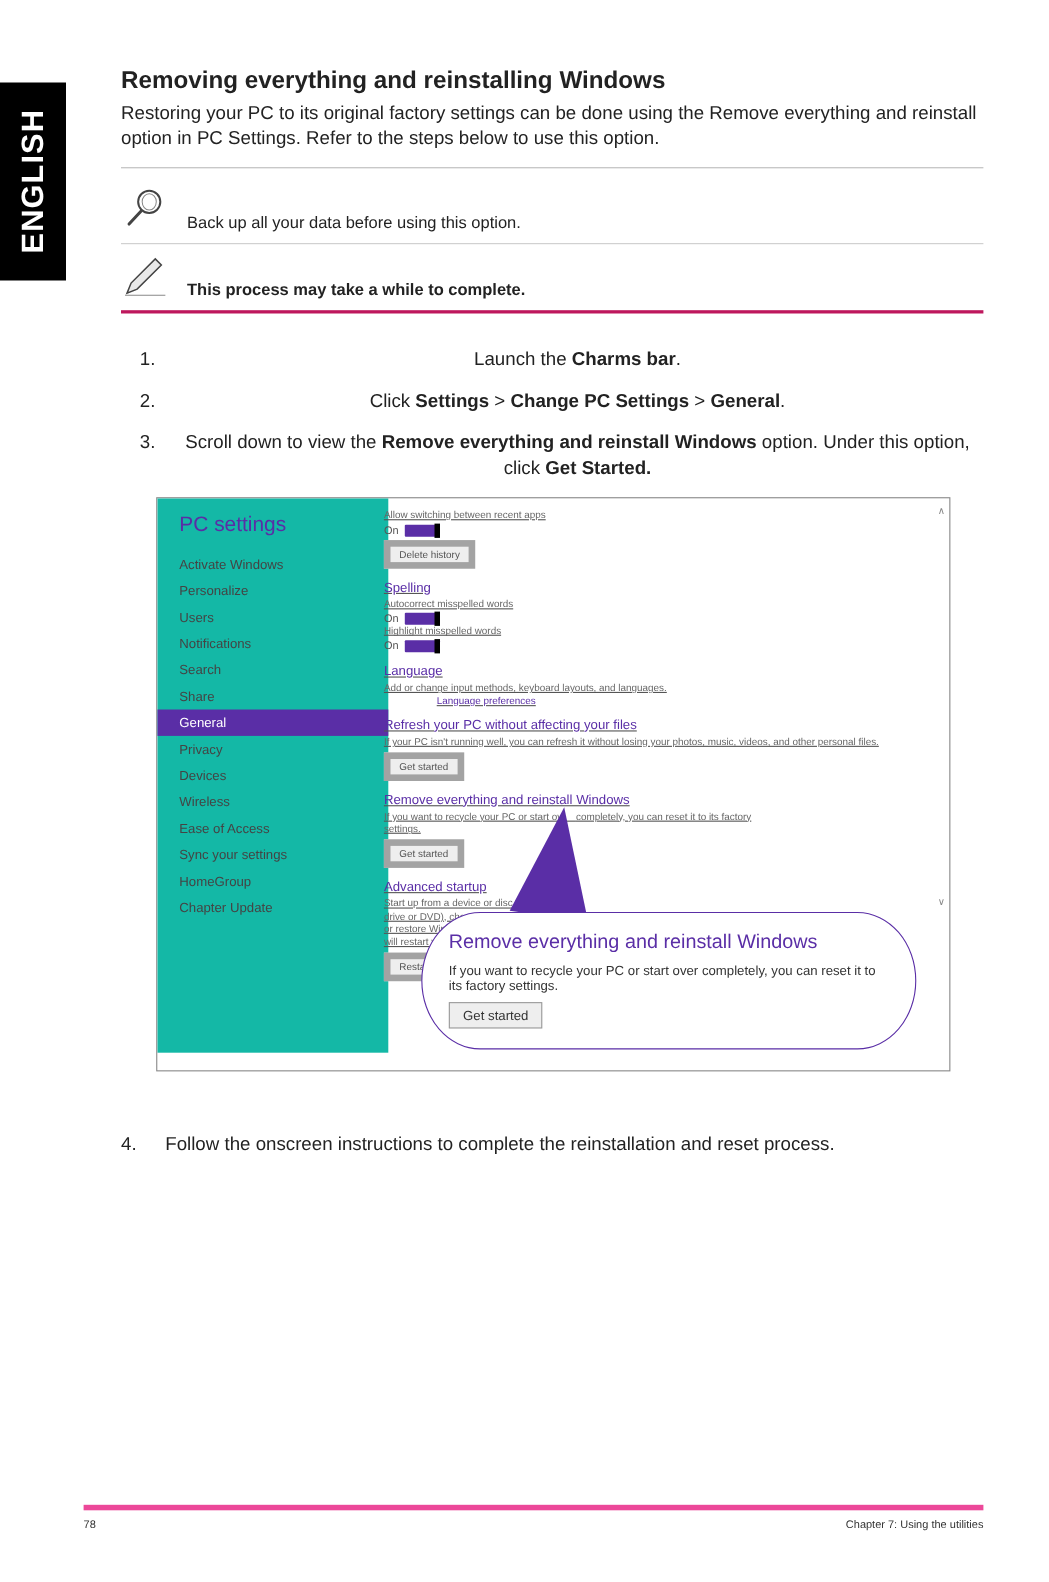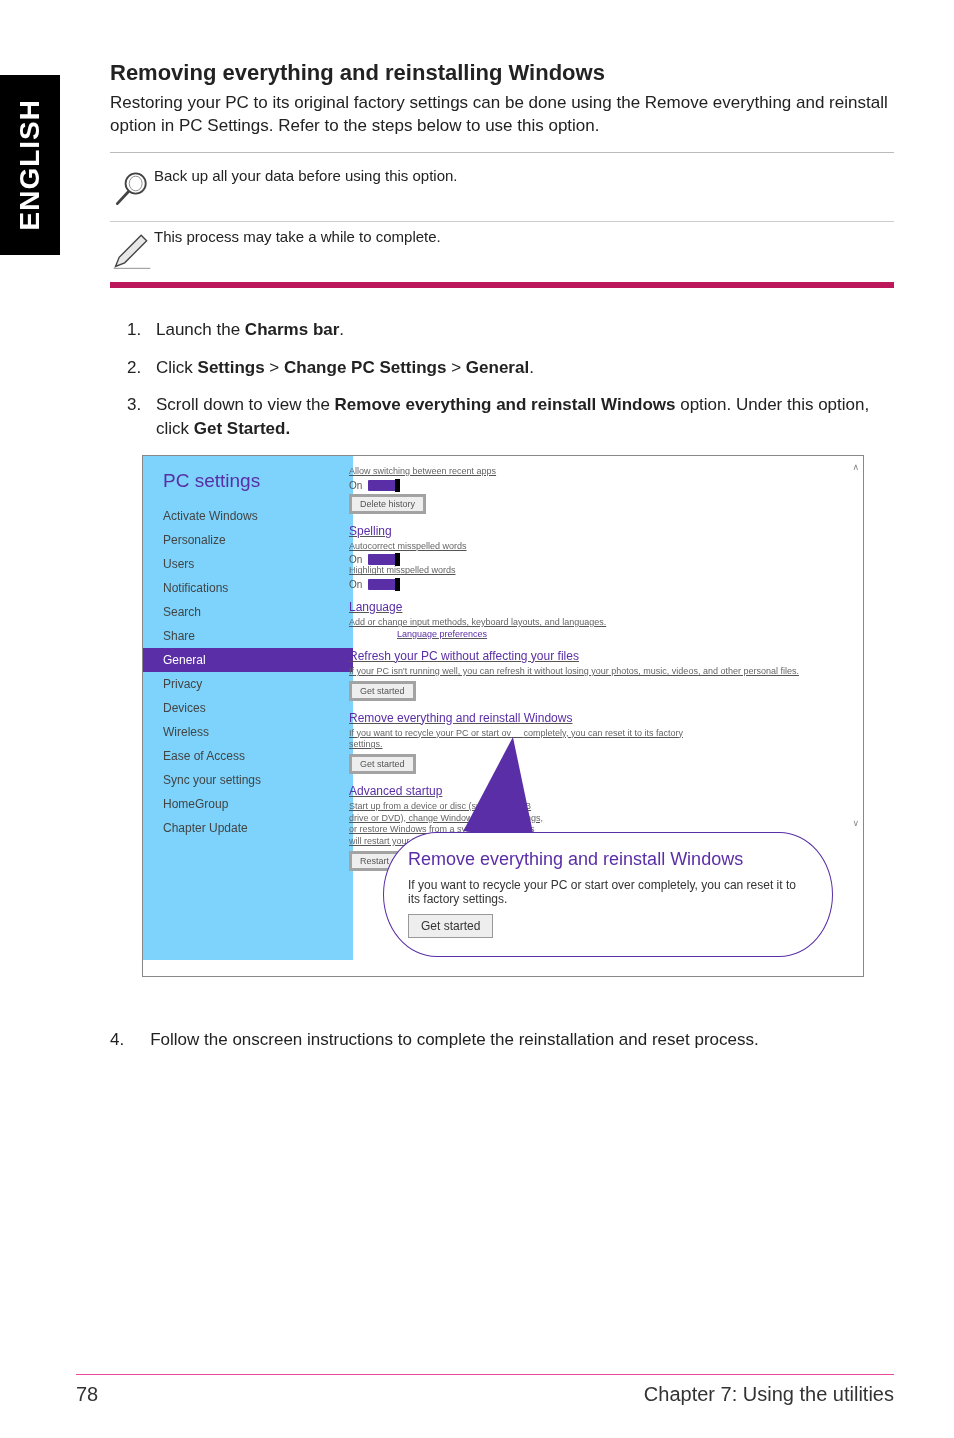--- a/index.html
+++ b/index.html
@@ -48,60 +48,62 @@
     line-height: 1.35;
     margin: 0 0 14px 0;
     color: #222;
   }
   .note-block {
     border-top: 1px solid #bbb;
     padding: 8px 0 8px 0;
   }
   .note-row {
     display: flex;
-    align-items: flex-start;
+    align-items: flex-end;
+    gap: 16px;
     padding: 6px 0 10px 0;
     border-bottom: 1px solid #ccc;
   }
-  .note-row:last-child { border-bottom: 6px solid #be185d; }
+  .note-row:last-child { border-bottom: 3px solid #be185d; font-weight: bold; }
   .note-icon {
     width: 44px;
     height: 44px;
     flex-shrink: 0;
   }
   .note-text {
     font-size: 15px;
     color: #222;
   }
   ol.steps {
     margin: 22px 0 0 0;
     padding: 0 0 0 36px;
     font-size: 17px;
     color: #222;
+    text-align: center;
   }
   ol.steps li {
     margin-bottom: 14px;
     padding-left: 10px;
     line-height: 1.4;
   }
   .screenshot {
     margin: 14px 0 0 32px;
     border: 1px solid #888;
     background: #fff;
     width: 720px;
     height: 520px;
     position: relative;
     overflow: hidden;
   }
   
   .ps-sidebar {
     position: absolute;
     left: 0; top: 0; bottom: 16px;
     width: 180px;
-    background: #7dd3fc;
+    background: #14b8a6;
     padding: 14px 10px 10px 20px;
     font-size: 12px;
     color: #555;
   }
   .ps-sidebar .ps-title {
     color: #5a2ea6;
     font-size: 19px;
     font-weight: 300;
     margin-bottom: 12px;
   }
@@ -149,21 +151,21 @@
     margin-top: 2px;
   }
   .toggle .bar {
     width: 32px; height: 11px; background: #5a2ea6; position: relative; border-radius: 1px;
   }
   .toggle .bar::after {
     content: ""; position: absolute; right: 0; top: -1px; width: 5px; height: 13px; background: #000;
   }
   .btn-sm {
     display: inline-block;
-    border: 3px solid #a3a3a3;
+    border: 6px solid #a3a3a3;
     background: #eee;
     padding: 2px 8px;
     font-size: 9px;
     margin-top: 3px;
   }
   .link-sm { color: #5a2ea6; font-size: 9px; margin-left: 48px; }
   
   .callout-arrow {
     position: absolute;
     left: 320px;
@@ -207,28 +209,28 @@
     position: absolute;
     right: 4px;
     font-size: 9px;
     color: #888;
   }
   .scroll-indicator-top { top: 6px; }
   .scroll-indicator-bot { bottom: 148px; }
 
   .footer {
     position: absolute;
-    bottom: 32px;
+    bottom: 46px;
     left: 76px;
     right: 60px;
-    border-top: 1px solid #ec4899;
+    border-top: 5px solid #ec4899;
     padding-top: 8px;
     display: flex;
     justify-content: space-between;
-    font-size: 20px;
+    font-size: 10px;
     color: #333;
   }
 
   .post-screenshot-step {
     position: absolute;
     left: 110px;
     right: 60px;
     top: 1030px;
     font-size: 17px;
     display: flex;

